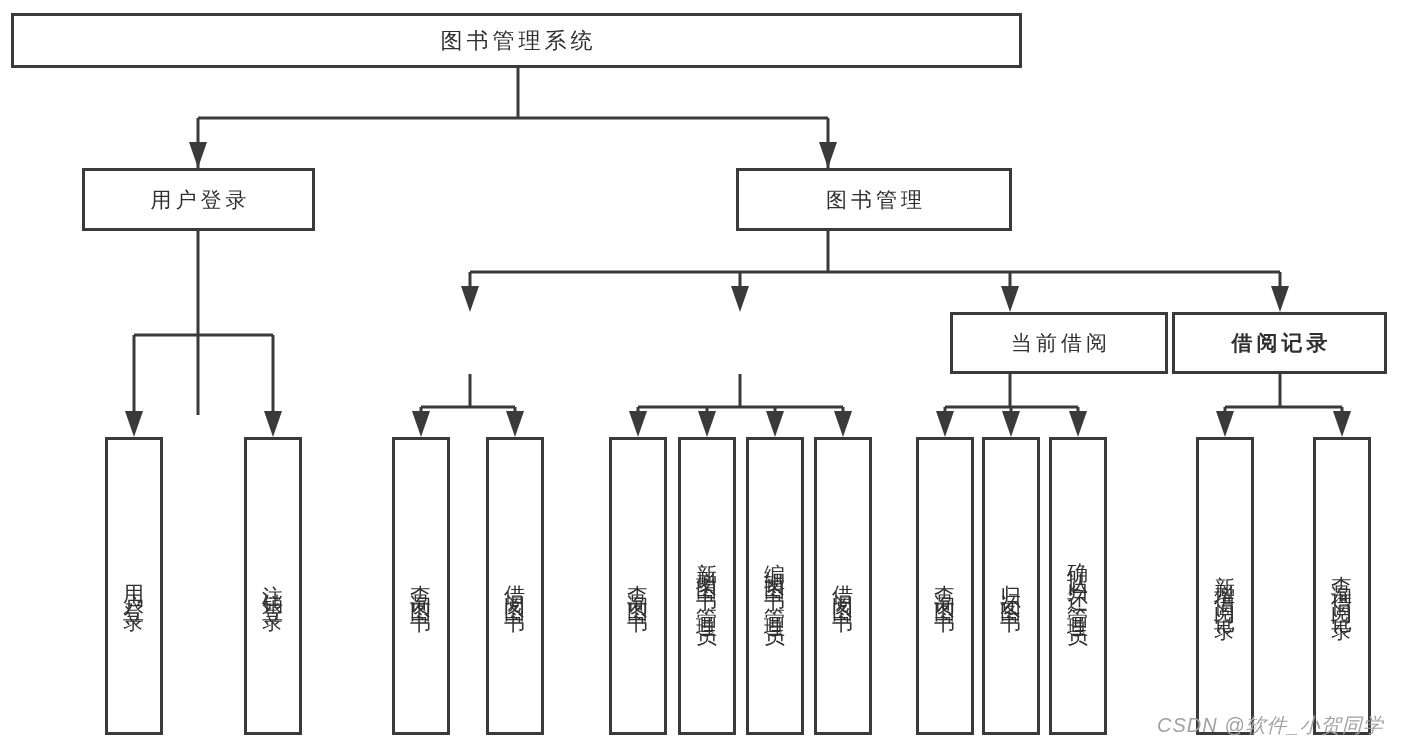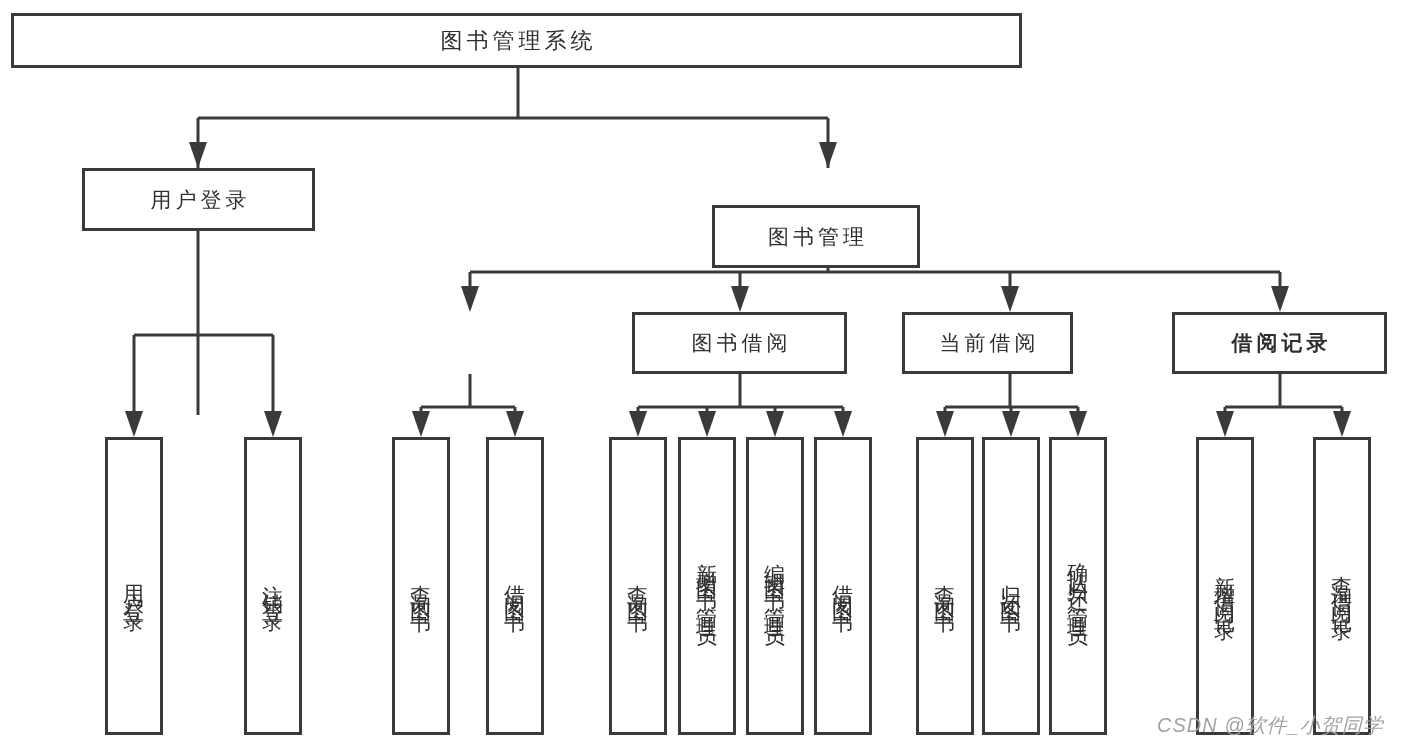--- a/index.html
+++ b/index.html
@@ -83,28 +83,25 @@
     </g>
   </svg>
 
   <div class="node hnode title-node" style="left:11px;top:13px;width:1011px;height:55px;">
     <span>图书管理系统</span>
   </div>
 
   <div class="node hnode" style="left:82px;top:168px;width:233px;height:63px;">
     <span>用户登录</span>
   </div>
-  <div class="node hnode" style="left:712px;top:168px;width:208px;height:63px;margin-top:37px;">
+  <div class="node hnode" style="left:736px;top:168px;width:276px;height:63px;">
     <span>图书管理</span>
   </div>
 
-  <div class="node hnode" style="left:632px;top:312px;width:215px;height:62px;">
-    <span>图书借阅</span>
-  </div>
-  <div class="node hnode" style="left:902px;top:312px;width:171px;height:62px;">
+  <div class="node hnode" style="left:950px;top:312px;width:218px;height:62px;">
     <span>当前借阅</span>
   </div>
   <div class="node hnode" style="left:1172px;top:312px;width:215px;height:62px;font-weight:bold;">
     <span>借阅记录</span>
   </div>
 
   <div class="node vnode" style="left:105px;top:437px;width:58px;height:298px;">
     <span>用户登录</span>
   </div>
   <div class="node vnode" style="left:244px;top:437px;width:58px;height:298px;">

